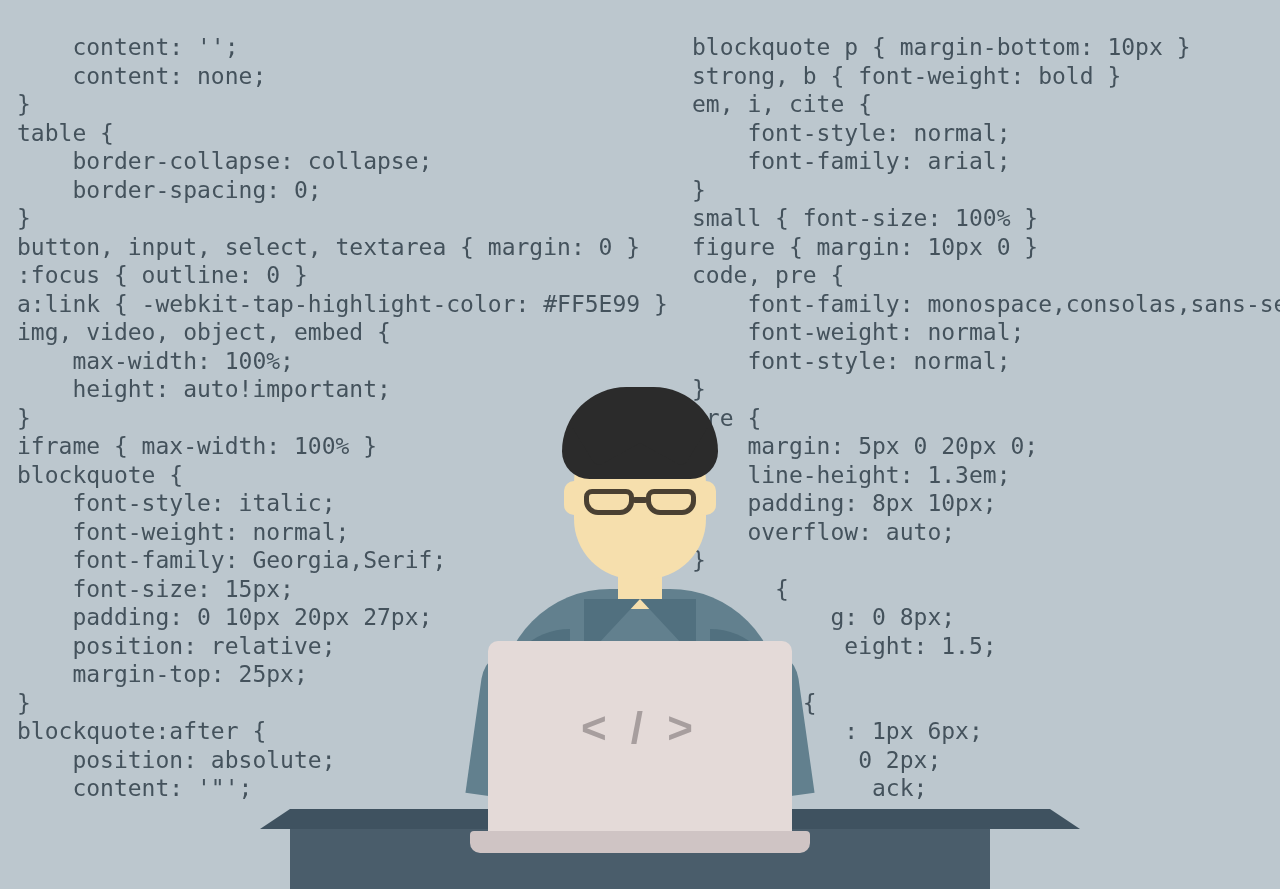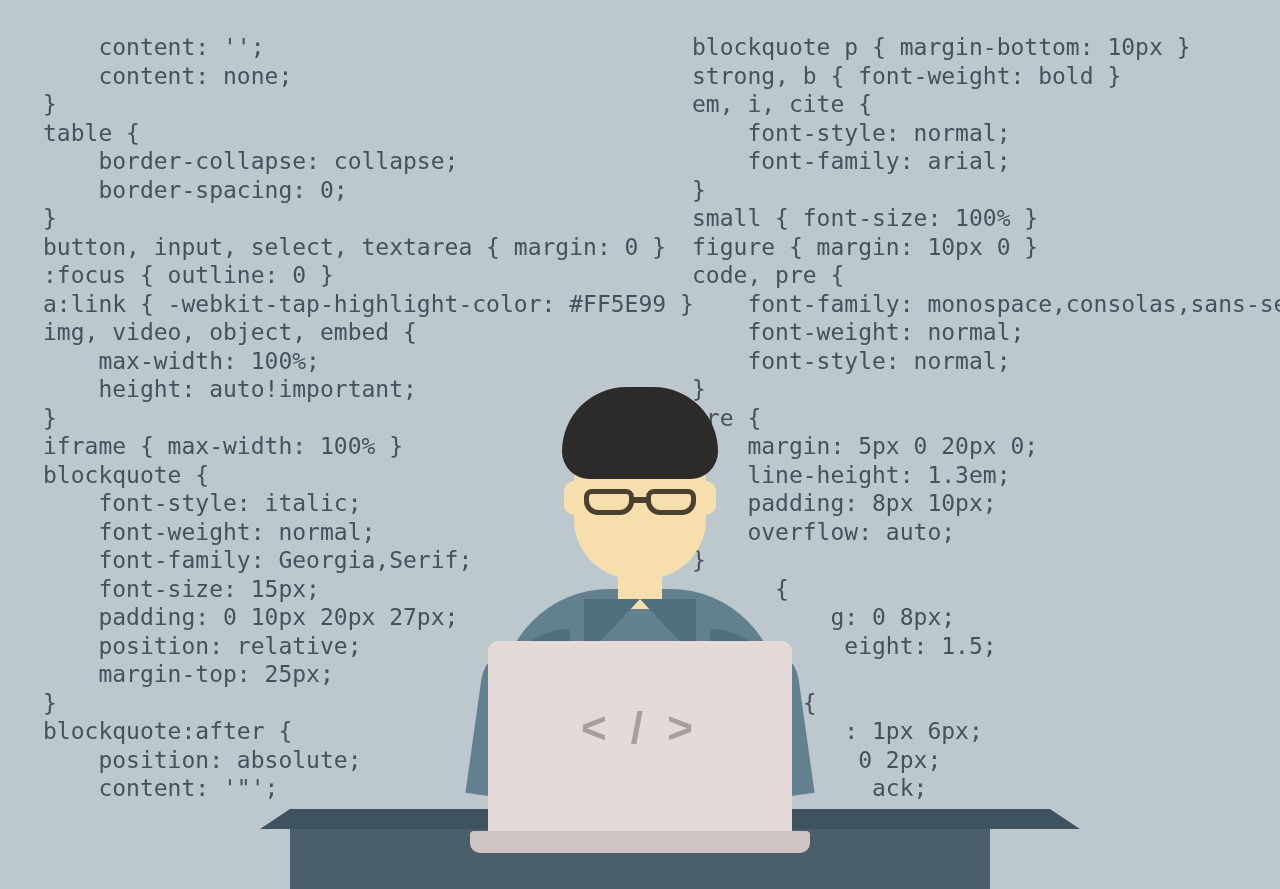--- a/index.html
+++ b/index.html
@@ -18,21 +18,21 @@
   }
   .code-col {
     position: absolute;
     top: 10px;
     color: #44525c;
     font-size: 23px;
     line-height: 28.5px;
     white-space: pre;
     font-weight: 400;
   }
-  .col-left  { left: 43px;  width: 620px; }
+  .col-left  { left: 17px;  width: 620px; }
   .col-right { left: 692px; width: 620px; }
 
   
   .desk {
     position: absolute;
     left: 290px;
     bottom: 0;
     width: 700px;
     height: 60px;
     background: #4a5d6b;

